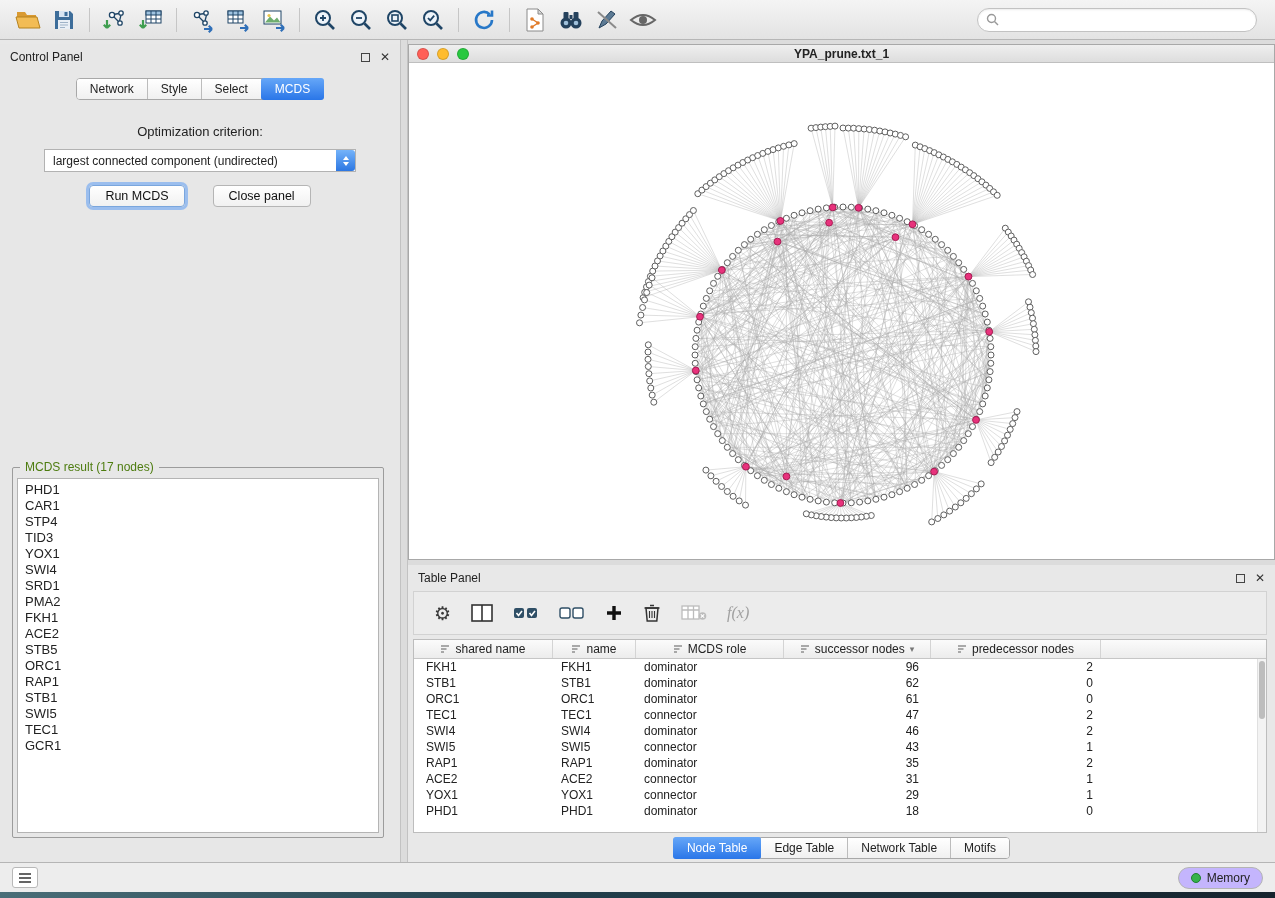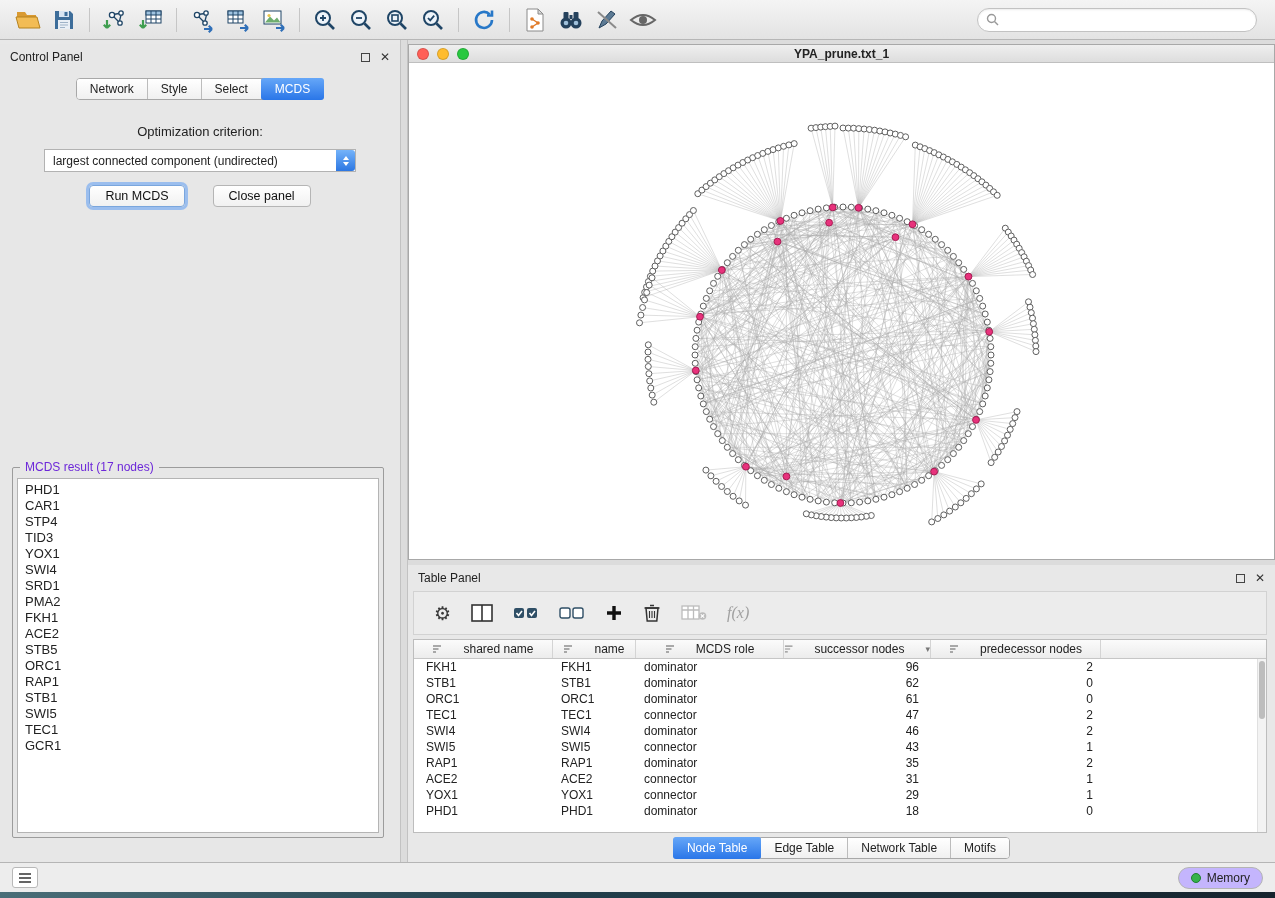--- a/index.html
+++ b/index.html
@@ -28,21 +28,21 @@
 .opt-label{text-align:center;margin-top:24px;font-size:13px}
 .select{width:312px;height:23px;margin:10px auto 0;background:#fff;border:1px solid #b2b2b2;border-radius:0;display:flex;align-items:center;font-size:12px;overflow:hidden}
 .select .val{flex:1;padding-left:8px;white-space:nowrap}
 .select .cap{width:19px;align-self:stretch;background:linear-gradient(#74b3fa,#2d77e2);display:flex;flex-direction:column;align-items:center;justify-content:center;gap:2px;border-radius:0 3px 3px 0}
 .tri-up{width:0;height:0;border-left:3.5px solid transparent;border-right:3.5px solid transparent;border-bottom:4.5px solid #fff}
 .tri-dn{width:0;height:0;border-left:3.5px solid transparent;border-right:3.5px solid transparent;border-top:4.5px solid #fff}
 .btn-row{display:flex;justify-content:center;gap:28px;margin-top:13px}
 .mac-btn{height:22px;padding:0 15px;font-size:12.5px;background:linear-gradient(#ffffff,#f1f1f1);border:1px solid #b5b5b5;border-radius:4px;display:flex;align-items:center;color:#111}
 .mac-btn.focus{box-shadow:0 0 0 3px rgba(92,156,244,.55);border-color:#7aa6dd}
 .groupbox{position:absolute;left:12px;right:16px;top:423px;bottom:24px;border:1px solid #9c9c9c;border-radius:2px}
-.legend{position:absolute;top:-8px;left:7px;background:#e7e7e7;padding:0 5px;font-size:12px;color:#6d28d9}
+.legend{position:absolute;top:-8px;left:7px;background:#e7e7e7;padding:0 5px;font-size:12px;color:#4d7c0f}
 .result-list{position:absolute;left:4px;right:4px;top:10px;bottom:4px;background:#fff;border:1px solid #b4b4b4;overflow:hidden;padding-top:3px}
 .result-item{font-size:13px;line-height:16px;padding-left:7px}
 
 
 .vsplit{position:absolute;left:400px;top:40px;width:8px;height:822px;background:#dcdcdc;border-left:1px solid #c2c2c2;border-right:1px solid #c2c2c2}
 .hsplit{position:absolute;left:408px;top:560px;width:867px;height:5px;background:#dcdcdc}
 .topstrip{position:absolute;left:408px;top:40px;width:867px;height:4px;background:#dcdcdc}
 
 
 .net-frame{position:absolute;left:408px;top:44px;width:867px;height:516px;background:#fff;border:1px solid #a8a8a8}
@@ -52,21 +52,21 @@
 .net-canvas{position:relative;width:865px;height:496px;background:#fff}
 
 
 .table-panel{position:absolute;left:408px;top:565px;width:867px;height:297px;background:#e8e8e8}
 .tp-toolbar{position:absolute;left:5px;right:8px;top:26px;height:44px;background:#ececec;border:1px solid #d2d2d2;display:flex;align-items:center;gap:20px;padding-left:20px}
 .tp-toolbar .ticon{display:flex;align-items:center;justify-content:center}
 .fx{font-family:"Liberation Serif",serif;font-style:italic;font-size:16px;color:#a0a0a0}
 .gear{font-size:19px;color:#3a3a3a;line-height:1}
 .tablebox{position:absolute;left:5px;right:8px;top:74px;height:194px;background:#fff;border:1px solid #bdbdbd;overflow:hidden}
 .thead{display:flex;height:19px;background:linear-gradient(#fbfbfb,#ececec);border-bottom:1px solid #c6c6c6;font-size:12px;color:#222}
-.th{display:flex;align-items:center;justify-content:center;gap:21px;border-right:1px solid #d4d4d4;overflow:hidden;white-space:nowrap}
+.th{display:flex;align-items:center;justify-content:center;gap:5px;border-right:1px solid #d4d4d4;overflow:hidden;white-space:nowrap}
 .th .chev{font-size:9px;color:#777}
 .c0{width:139px}.c1{width:83px}.c2{width:148px}.c3{width:147px}.c4{width:170px}
 .th.fill{flex:1;border-right:none}
 .trow{display:flex;height:16px;font-size:12px;align-items:center}
 .tcell{overflow:hidden;white-space:nowrap}
 .tcell.c0{padding-left:12px}
 .tcell.c1{padding-left:8px}
 .tcell.c2{padding-left:8px}
 .tcell.c3{text-align:right;padding-right:12px}
 .tcell.c4{text-align:right;padding-right:8px}

